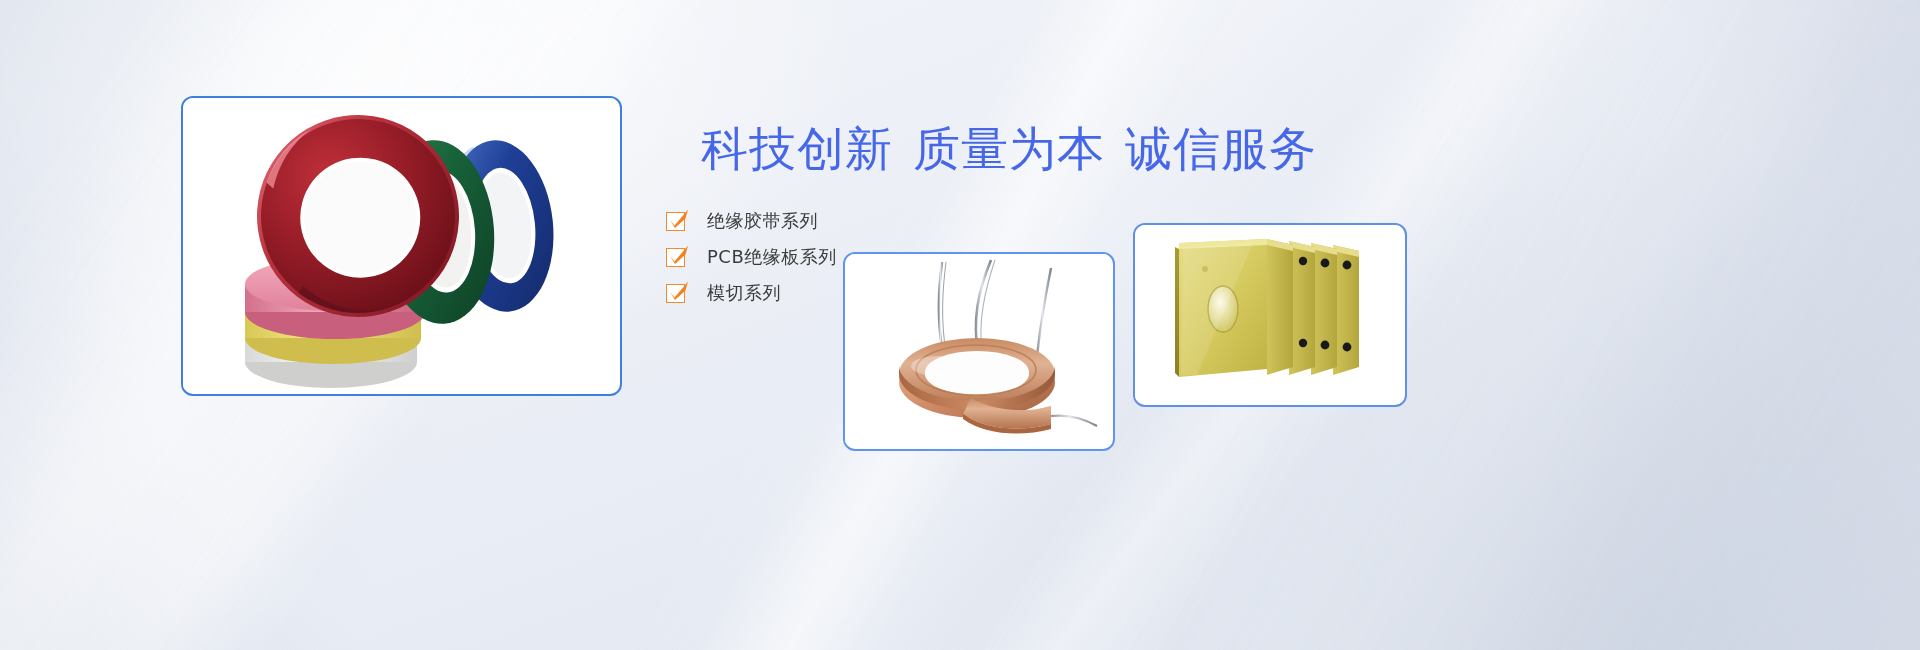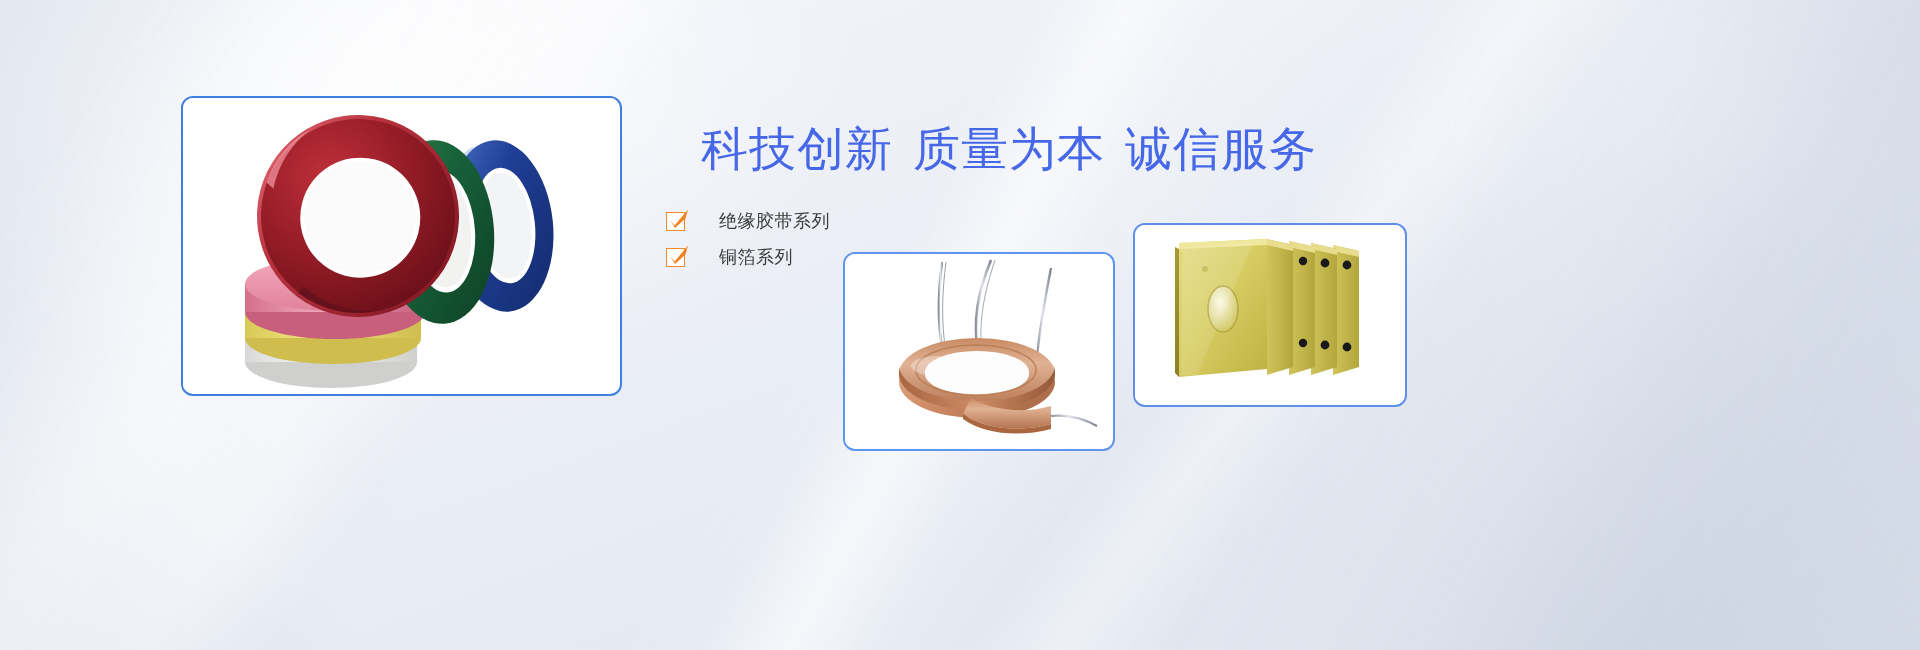--- a/index.html
+++ b/index.html
@@ -59,21 +59,21 @@
     margin-left:48px;
   }
   .headline .gap{display:inline-block;width:20px;}
 
   
   .checklist{position:absolute;left:666px;top:203px;}
   .li{display:flex;align-items:center;height:36px;}
   .cbox{width:19px;height:19px;border:1.6px solid #f08a2a;box-sizing:border-box;
         position:relative;flex:0 0 auto;background:#fff;}
   .cbox svg{position:absolute;left:-2px;top:-7px;}
-  .litext{margin-left:34px;font-size:18px;color:#3b3b3b;letter-spacing:.5px;
+  .litext{margin-left:22px;font-size:18px;color:#3b3b3b;letter-spacing:.5px;
           font-family:"DejaVu Sans","Liberation Sans",sans-serif;white-space:nowrap;text-align:right;}
 </style>
 </head>
 <body>
 
 <div class="banner">
 
   <div class="streak s1"></div>
   <div class="streak s2"></div>
   <div class="streak s5"></div>
@@ -296,25 +296,33 @@
     <div class="li">
       <span class="cbox">
         <svg width="26" height="26" viewBox="0 0 26 26">
           <path d="M5,14 L9.5,19.5 L23,3.5 L20.5,12.5 L10,22 Z" fill="#f58220"></path>
         </svg>
       </span>
       <span class="litext">绝缘胶带系列</span>
     </div>
 
 
-
     <div class="li">
       <span class="cbox">
         <svg width="26" height="26" viewBox="0 0 26 26">
           <path d="M5,14 L9.5,19.5 L23,3.5 L20.5,12.5 L10,22 Z" fill="#f58220"></path>
         </svg>
       </span>
-      <span class="litext">铜箔系列</span>
+      <span class="litext">PCB绝缘板系列</span>
+    </div>
+
+    <div class="li">
+      <span class="cbox">
+        <svg width="26" height="26" viewBox="0 0 26 26">
+          <path d="M5,14 L9.5,19.5 L23,3.5 L20.5,12.5 L10,22 Z" fill="#f58220"></path>
+        </svg>
+      </span>
+      <span class="litext">模切系列</span>
     </div>
 
   </div>
 
 </div>
 
 </body></html>

